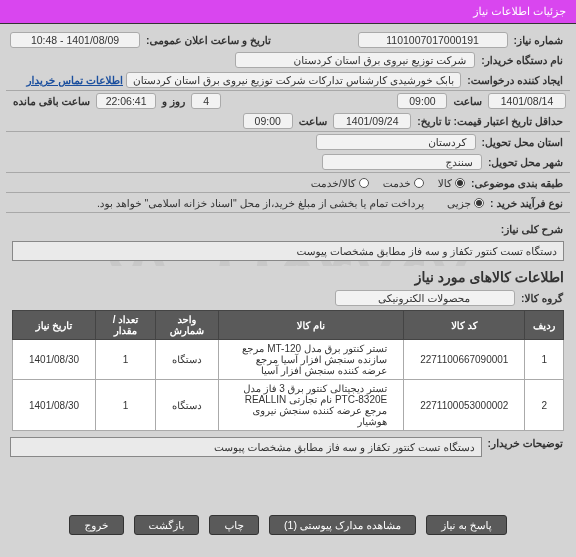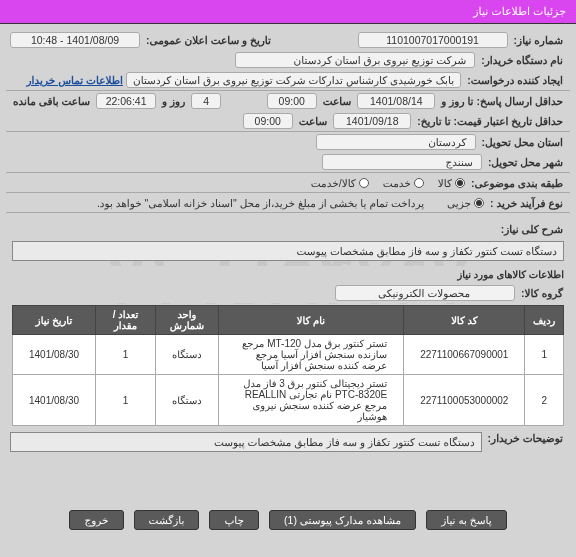--- a/index.html
+++ b/index.html
@@ -82,21 +82,21 @@
   width: 10px; height: 10px; border-radius: 50%;
   border: 1px solid #555; display:inline-block;
   background:#fff;
 }
 .radio-dot::after{
   content:""; display:block; width:6px; height:6px; border-radius:50%;
   background:#333; margin:1px auto;
 }
 .section-title {
   font-weight: bold;
-  font-size: 10px;
+  font-size: 14px;
   padding: 3px 6px;
   background: #d4d4d4;
 }
 .desc-box {
   border: 1px solid #888;
   background: #eaeaea;
   padding: 3px 6px;
   font-size: 10.5px;
   margin: 2px 6px 5px;
   text-align: right;
@@ -165,34 +165,33 @@
     <span class="field wide">شرکت توزیع نیروی برق استان کردستان</span>
   </div>
 
   <div class="row border-b">
     <span class="label">ایجاد کننده درخواست:</span>
     <span class="field" style="min-width:285px; text-align:right; padding-right:6px">بابک خورشیدی کارشناس تدارکات شرکت توزیع نیروی برق استان کردستان</span>
     <span class="link">اطلاعات تماس خریدار</span>
   </div>
 
   <div class="row">
-    <span class="label">حداقل ارسال پاسخ: تا روز و</span>
     <span class="field" style="min-width:78px">1401/08/14</span>
     <span class="label">ساعت</span>
     <span class="field" style="min-width:50px">09:00</span>
     <span class="flex1"></span>
     <span class="field" style="min-width:30px">4</span>
     <span class="label">روز و</span>
     <span class="field" style="min-width:60px">22:06:41</span>
     <span class="label">ساعت باقی مانده</span>
   </div>
 
   <div class="row border-b">
     <span class="label">حداقل تاریخ اعتبار قیمت: تا تاریخ:</span>
-    <span class="field" style="min-width:78px">1401/09/18</span>
+    <span class="field" style="min-width:78px">1401/09/24</span>
     <span class="label">ساعت</span>
     <span class="field" style="min-width:50px">09:00</span>
   </div>
 
   <div class="row">
     <span class="label">استان محل تحویل:</span>
     <span class="field" style="min-width:160px;text-align:right;padding-right:8px">کردستان</span>
   </div>
 
   <div class="row border-b">

